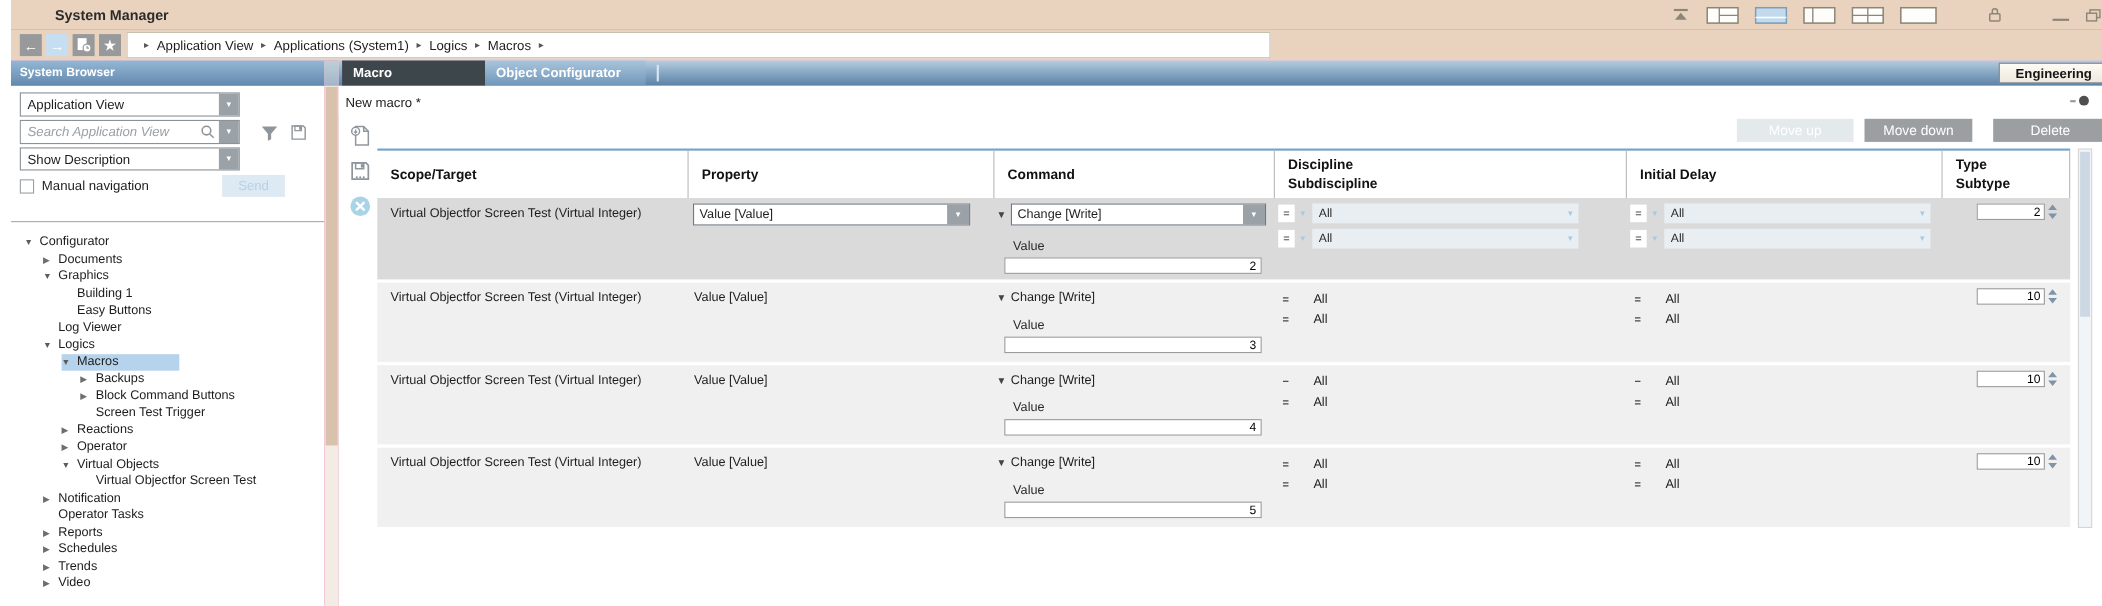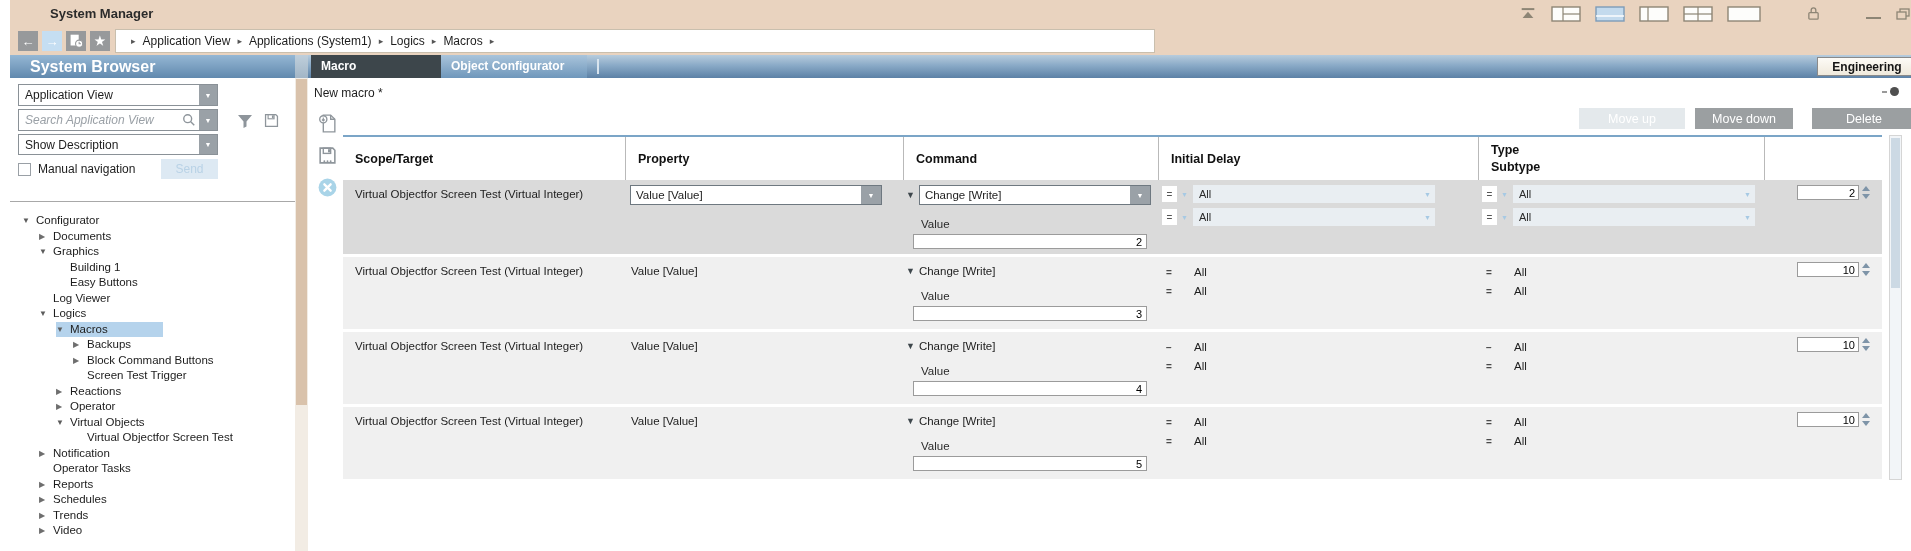--- a/index.html
+++ b/index.html
@@ -29,35 +29,35 @@
   .bc-sep { color:#555; font-size:9px; margin:0 7px; }
   .bc-item { font-size:12px; color:#1d1d1d; cursor:default; }
 
   
   .body { position:absolute; left:0; top:55px; width:100%; height:496px; }
 
   
   .sidebar { position:absolute; left:0; top:0; width:285px; height:496px; background:#fff; }
   .sb-header { position:absolute; left:0; top:0; width:100%; height:23px;
                background:linear-gradient(180deg,#95b7d4,#6189ae);
-               color:#fff; font-weight:bold; font-size:16px; line-height:23px; padding-left:20px; }
+               color:#fff; font-weight:bold; font-size:11px; line-height:23px; padding-left:8px; }
   .scombo { position:absolute; left:8px; width:200px; height:22px; border:1px solid #8a9197;
             background:#fff; display:flex; align-items:stretch; }
   .scombo-text { flex:1; font-size:12px; color:#1d1d1d; padding-left:6px; align-self:center; }
   .combo-btn { width:18px; background:#9aa1a7; display:flex; align-items:center; justify-content:center; }
   .combo-btn::after { content:"▼"; color:#fff; font-size:7px; }
   .sb-view { top:29px; }
   .sb-search { top:54px; }
   .sb-search input { flex:1; border:none; outline:none; font-size:12px; font-style:italic;
                      color:#333; padding-left:6px; font-family:"Liberation Sans",sans-serif; }
   .sb-search input::placeholder { color:#9aa0a6; font-style:italic; }
   .sb-search .mag { display:flex; align-items:center; margin-right:3px; }
   .sb-desc { top:79px; height:21px; }
   .sb-side-icons { position:absolute; left:226px; top:57px; display:flex; gap:9px; align-items:center; }
-  .sb-checkrow { position:absolute; left:8px; top:104px; width:200px; height:20px;
+  .sb-checkrow { position:absolute; left:8px; top:104px; width:241px; height:20px;
                  display:flex; align-items:center; }
   .checkbox { width:13px; height:13px; border:1px solid #9aa0a6; background:#fff; margin-right:7px; }
   .check-label { font-size:12px; color:#1d1d1d; }
   .send-btn { position:absolute; right:0; top:0; width:57px; height:20px; background:#dde9f3;
               color:#b9d2e6; font-size:12px; display:flex; align-items:center; justify-content:center; }
   .sb-divider { position:absolute; left:0; top:146px; width:285px; height:1px; background:#a8a8a8; }
   .tree { position:absolute; left:0; top:158px; width:285px; }
   .tree-row { height:15.5px; line-height:15.5px; white-space:nowrap; display:flex; }
   .tree-content { display:flex; align-items:center; }
   .tree-content.sel { background:#b5d3ec; padding-right:55px; }
@@ -480,20 +480,24 @@
               <path d="M7 7 l6 6 M13 7 l-6 6" stroke="#fff" stroke-width="2.2" stroke-linecap="round"></path>
             </svg>
         </span>
       </div>
 
       <div class="mtable">
         <div class="mhead">
           <div class="hcell">Scope/Target</div>
           <div class="hcell">Property</div>
           <div class="hcell">Command</div>
+          <div class="hcell two">
+            <div>Discipline</div>
+            <div>Subdiscipline</div>
+          </div>
           <div class="hcell">Initial Delay</div>
           <div class="hcell two">
             <div>Type</div>
             <div>Subtype</div>
           </div>
         </div>
         <div id="mrows">
             <div class="mrow selected">
               <div class="cell">
                 <span class="scope-text">Virtual Objectfor Screen Test (Virtual Integer)</span>

